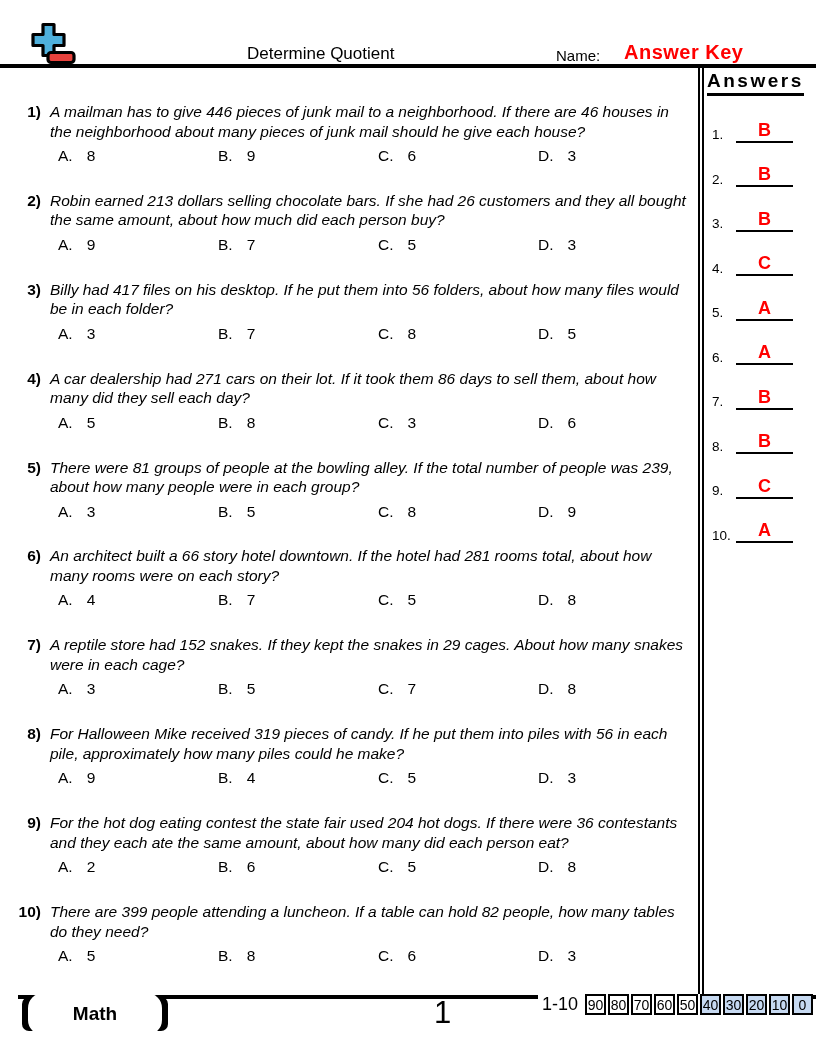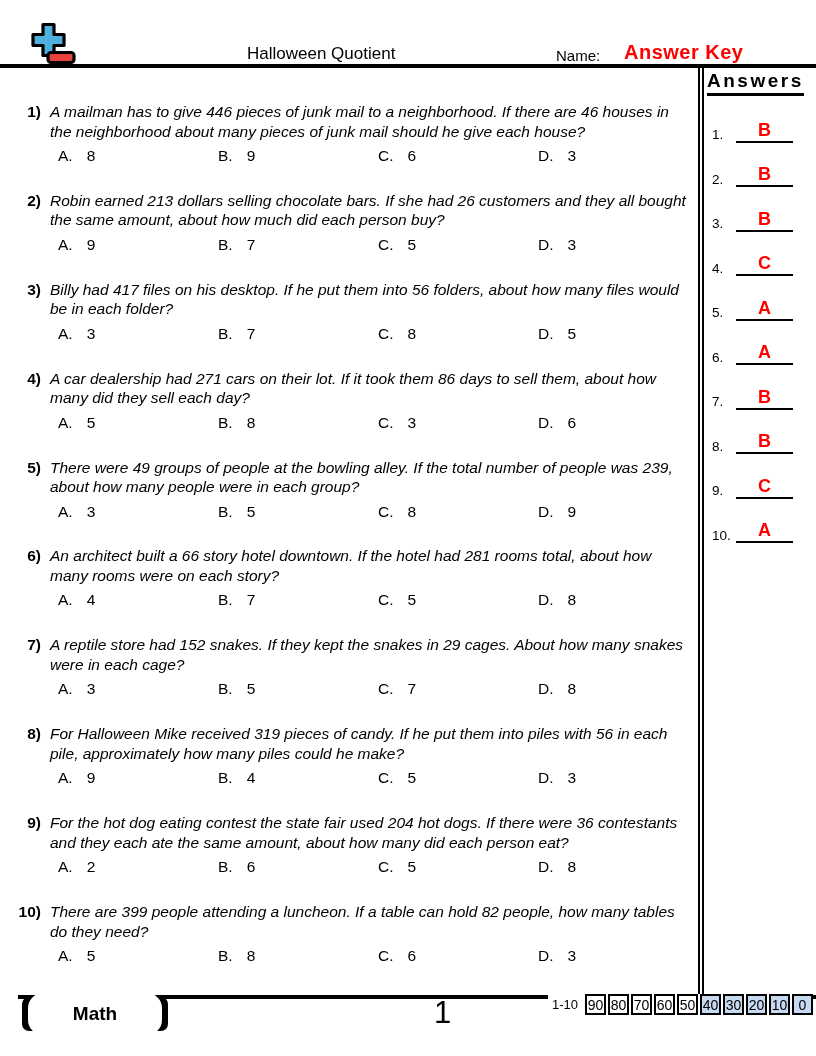--- a/index.html
+++ b/index.html
@@ -43,38 +43,38 @@
   .answer-line { width: 57px; border-bottom: 2px solid #000; text-align: center; }
   .answer-letter { font-size: 18px; font-weight: bold; color: #ff0000; line-height: 1.15; display: inline-block; }
 
   
   .footer-rule { position: absolute; left: 18px; top: 995px; width: 798px; height: 4px; background: #000; }
   .math-badge { position: absolute; left: 22px; top: 997px; width: 146px; height: 34px; background: #000; border-radius: 7px; display: flex; align-items: center; justify-content: center; }
   .math-pill { background: #fff; border-radius: 15px; width: 134px; height: 42px; display: flex; align-items: center; justify-content: center; font-weight: bold; font-size: 19px; }
   .website { position: absolute; left: 177px; top: 1009px; font-size: 16.5px; }
   .page-number { position: absolute; left: 434px; top: 995px; font-size: 31px; }
   .score-table { position: absolute; right: 3px; top: 994px; display: flex; align-items: center; background: #fff; padding-left: 4px; }
-  .score-label { font-size: 13px; margin-right: 7px; }
+  .score-label { font-size: 18px; margin-right: 7px; }
   .score-cells { display: flex; gap: 2px; }
   .score-cell { width: 21px; height: 21px; border: 2px solid #000; display: flex; align-items: center; justify-content: center; font-size: 14px; background: #fff; }
 </style>
 </head>
 <body>
 
 <div class="page">
 
   <svg class="logo" viewBox="0 0 48 44" aria-hidden="true">
     <g>
       <path d="M 13,2.5 L 24,2.5 L 24,12.5 L 34,12.5 L 34,23.5 L 24,23.5 L 24,33.5 L 13,33.5 L 13,23.5 L 3,23.5 L 3,12.5 L 13,12.5 Z" stroke="#000" stroke-width="3.2" stroke-linejoin="round" fill="#4fb0dc"></path>
     </g>
     <g>
       <rect x="18" y="30.5" width="26" height="10" rx="3" stroke="#000" stroke-width="3.2" fill="#e8423d"></rect>
     </g>
   </svg>
-  <div class="page-title">Halloween Quotient</div>
+  <div class="page-title">Determine Quotient</div>
   <div class="name-label">Name:</div>
   <div class="name-value">Answer Key</div>
   <div class="header-rule"></div>
 
 
   <div class="questions">
     
   <div style="display: contents;">
       <div class="question">
         <div class="q-row">
@@ -208,21 +208,21 @@
               <span class="choice-label">D.</span>
               <span class="choice-value">6</span>
             </div>
           </div>
           </div>
       </div>
     </div><div style="display: contents;">
       <div class="question">
         <div class="q-row">
           <div class="q-num">5)</div>
-          <div class="q-text">There were 49 groups of people at the bowling alley. If the total number of people was 239, about how many people were in each group?</div>
+          <div class="q-text">There were 81 groups of people at the bowling alley. If the total number of people was 239, about how many people were in each group?</div>
         </div>
         <div class="choices">
 
         <div style="display: contents;">
             <div class="choice">
               <span class="choice-label">A.</span>
               <span class="choice-value">3</span>
             </div>
           </div>
             <div style="display: contents;">

